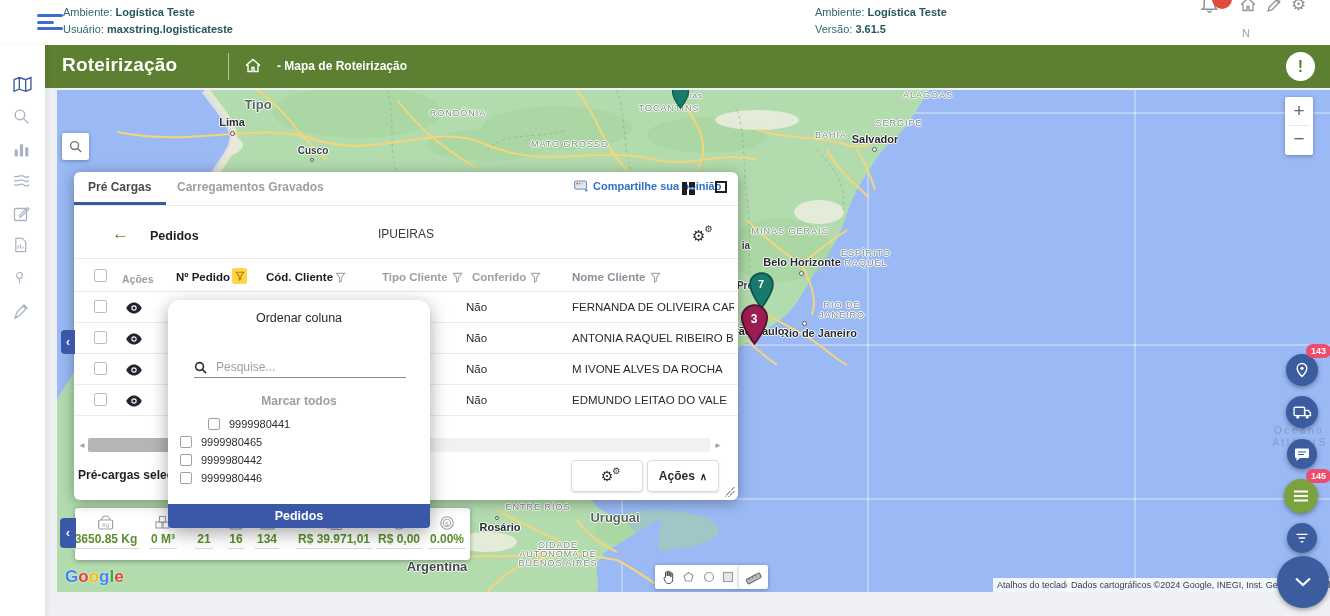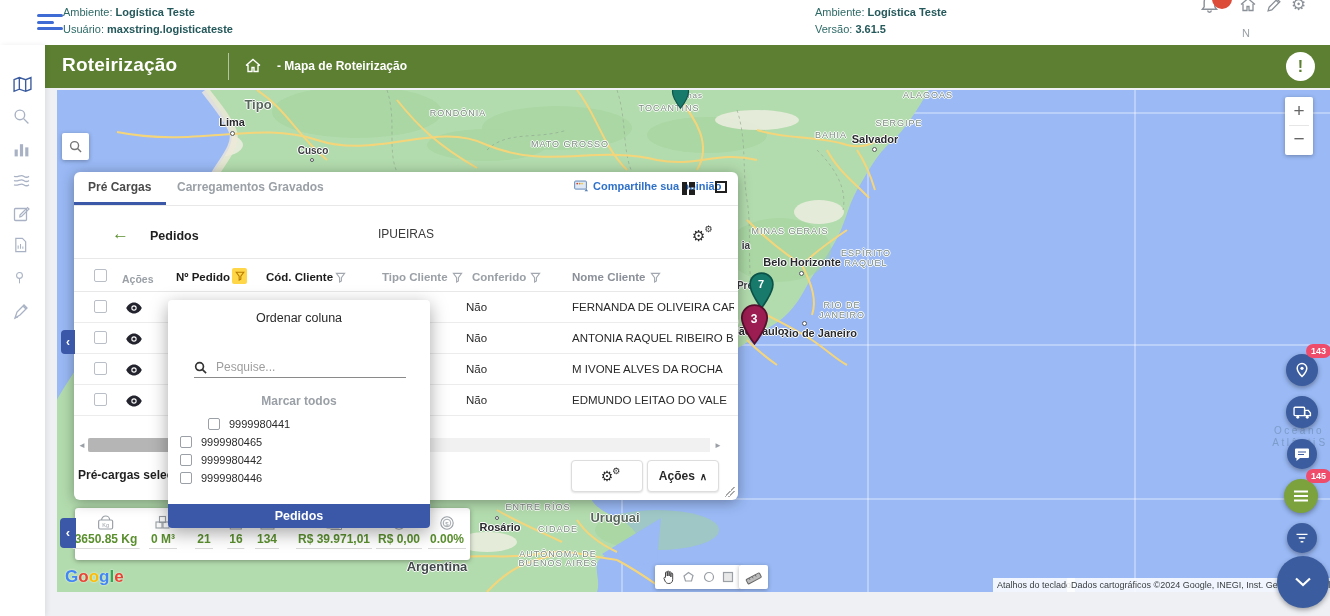--- a/index.html
+++ b/index.html
@@ -64,21 +64,21 @@
   .sbthumb{position:absolute;left:0;top:0;width:153px;height:14px;background:#b5b5b5;border-radius:2px;cursor:pointer;}
   .sbarrow{position:absolute;top:269px;font-size:8px;color:#9aa0a6;cursor:pointer;}
   .pbtn{position:absolute;top:288px;width:70px;height:30px;background:#fff;border:1px solid #ddd;border-radius:4px;
         box-shadow:0 1px 2px rgba(0,0,0,.12);display:flex;align-items:center;justify-content:center;gap:5px;
         font-size:12px;font-weight:bold;color:#2a2a2a;cursor:pointer;}
   .cogs{position:relative;font-family:"DejaVu Sans",sans-serif;color:#2a2a2a;font-size:14px;line-height:14px;}
   .cogs i{position:absolute;right:-7px;top:-5px;font-style:normal;font-size:9px;}
   .resize{position:absolute;right:3px;bottom:3px;width:10px;height:10px;
           background:linear-gradient(135deg,transparent 45%,#aaa 45%,#aaa 52%,transparent 52%,transparent 65%,#aaa 65%,#aaa 72%,transparent 72%);cursor:nwse-resize;}
   
-  .dropdown{position:absolute;left:168px;top:300px;width:262px;height:228px;background:#fff;border-radius:4px;
+  .dropdown{position:absolute;left:168px;top:300px;width:262px;height:228px;background:#fff;border-radius:12px;
             box-shadow:0 5px 18px rgba(0,0,0,.35);z-index:60;}
   .dd-title{position:absolute;left:0;right:0;top:11px;text-align:center;font-size:12.5px;color:#2a2a2a;}
   .dd-search{position:absolute;left:26px;right:24px;top:57px;height:20px;border-bottom:1px solid #8a8a8a;display:flex;align-items:center;gap:7px;}
   .dd-search input{border:none;outline:none;font-size:12px;color:#a16207;width:170px;font-family:"Liberation Sans",sans-serif;background:transparent;}
   .dd-search input::placeholder{color:#9e9e9e;}
   .dd-marcar{position:absolute;left:0;right:0;top:94px;text-align:center;font-size:12px;font-weight:bold;color:#9aa0a6;}
   .dd-opt{position:absolute;left:12px;display:flex;align-items:center;gap:9px;font-size:11px;color:#2a2a2a;cursor:pointer;}
   .dd-opt .cb2{width:12px;height:12px;border:1.3px solid #9aa0a6;border-radius:2px;box-sizing:border-box;background:#fff;}
   .dd-btn{position:absolute;left:0;right:0;bottom:0;height:24px;background:#3a57a8;border-radius:0 0 4px 4px;
           color:#fff;font-weight:bold;font-size:12.5px;text-align:center;line-height:24px;cursor:pointer;}
@@ -290,21 +290,21 @@
     <span class="ml st" style="left:785px;top:220px;">JANEIRO</span>
     <span class="ml ci" style="left:762px;top:237px;">Rio de Janeiro</span>
     <span class="cdot" style="left:745px;top:231px;"></span>
     <span class="ml ci" style="left:701px;top:235px;">São Paulo</span>
     <span class="ml ci-sm" style="left:688px;top:190px;">Pre</span>
     <span class="ml co" style="left:558px;top:420px;">Uruguai</span>
     <span class="ml st" style="left:481px;top:412px;">ENTRE RÍOS</span>
     <span class="ml st" style="left:408px;top:400px;">CÓRDOVA</span>
     <span class="ml ci" style="left:443px;top:431px;">Rosário</span>
     <span class="cdot" style="left:438px;top:426px;width:4px;height:4px;"></span>
-    <span class="ml st" style="left:501px;top:434px;">CIDADE</span>
+    <span class="ml st" style="left:501px;top:450px;text-decoration:underline;">CIDADE</span>
     <span class="ml st" style="left:501px;top:459px;">AUTÔNOMA DE</span>
     <span class="ml st" style="left:501px;top:468px;">BUENOS AIRES</span>
     <span class="ml co" style="left:380px;top:469px;color:#41494a;">Argentina</span>
     <span class="ml oc" style="left:1242px;top:335px;">Oceano</span>
     <span class="ml oc" style="left:1238px;top:347px;">Atlânti</span>
     <span class="ml oc" style="left:1266px;top:347px;">S</span>
 
     <svg class="abs" style="left:614px;top:-7px;z-index:6;" width="19" height="26" viewBox="0 0 24 34">
       <path d="M12 1C6 1 1.5 5.5 1.5 11.5 1.5 19.5 12 33 12 33s10.5-13.5 10.5-21.5C22.5 5.5 18 1 12 1z" fill="#177a6b" stroke="#0c5248" stroke-width="1.5"></path>
     </svg>

